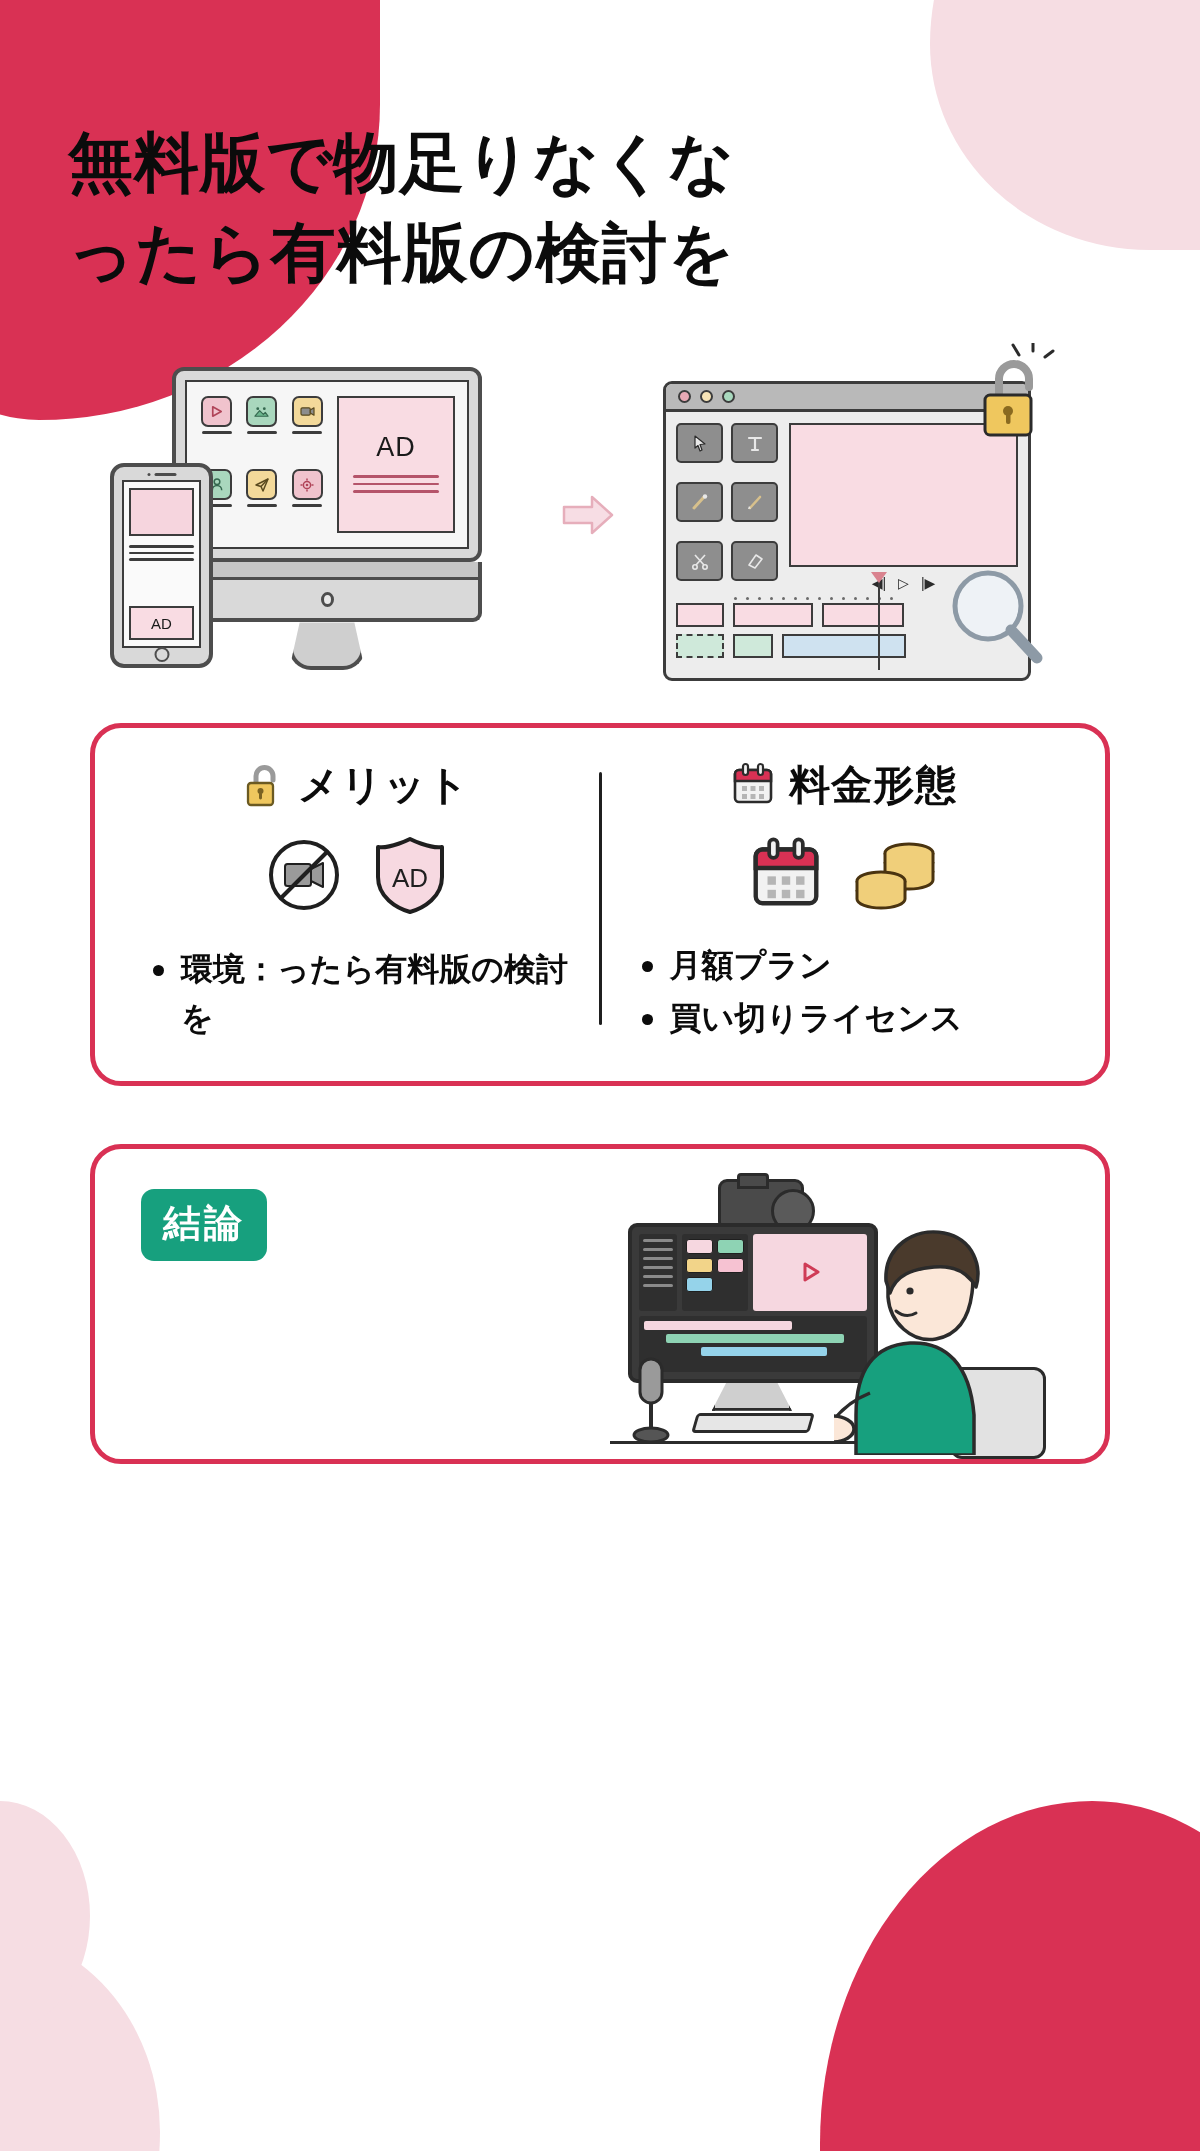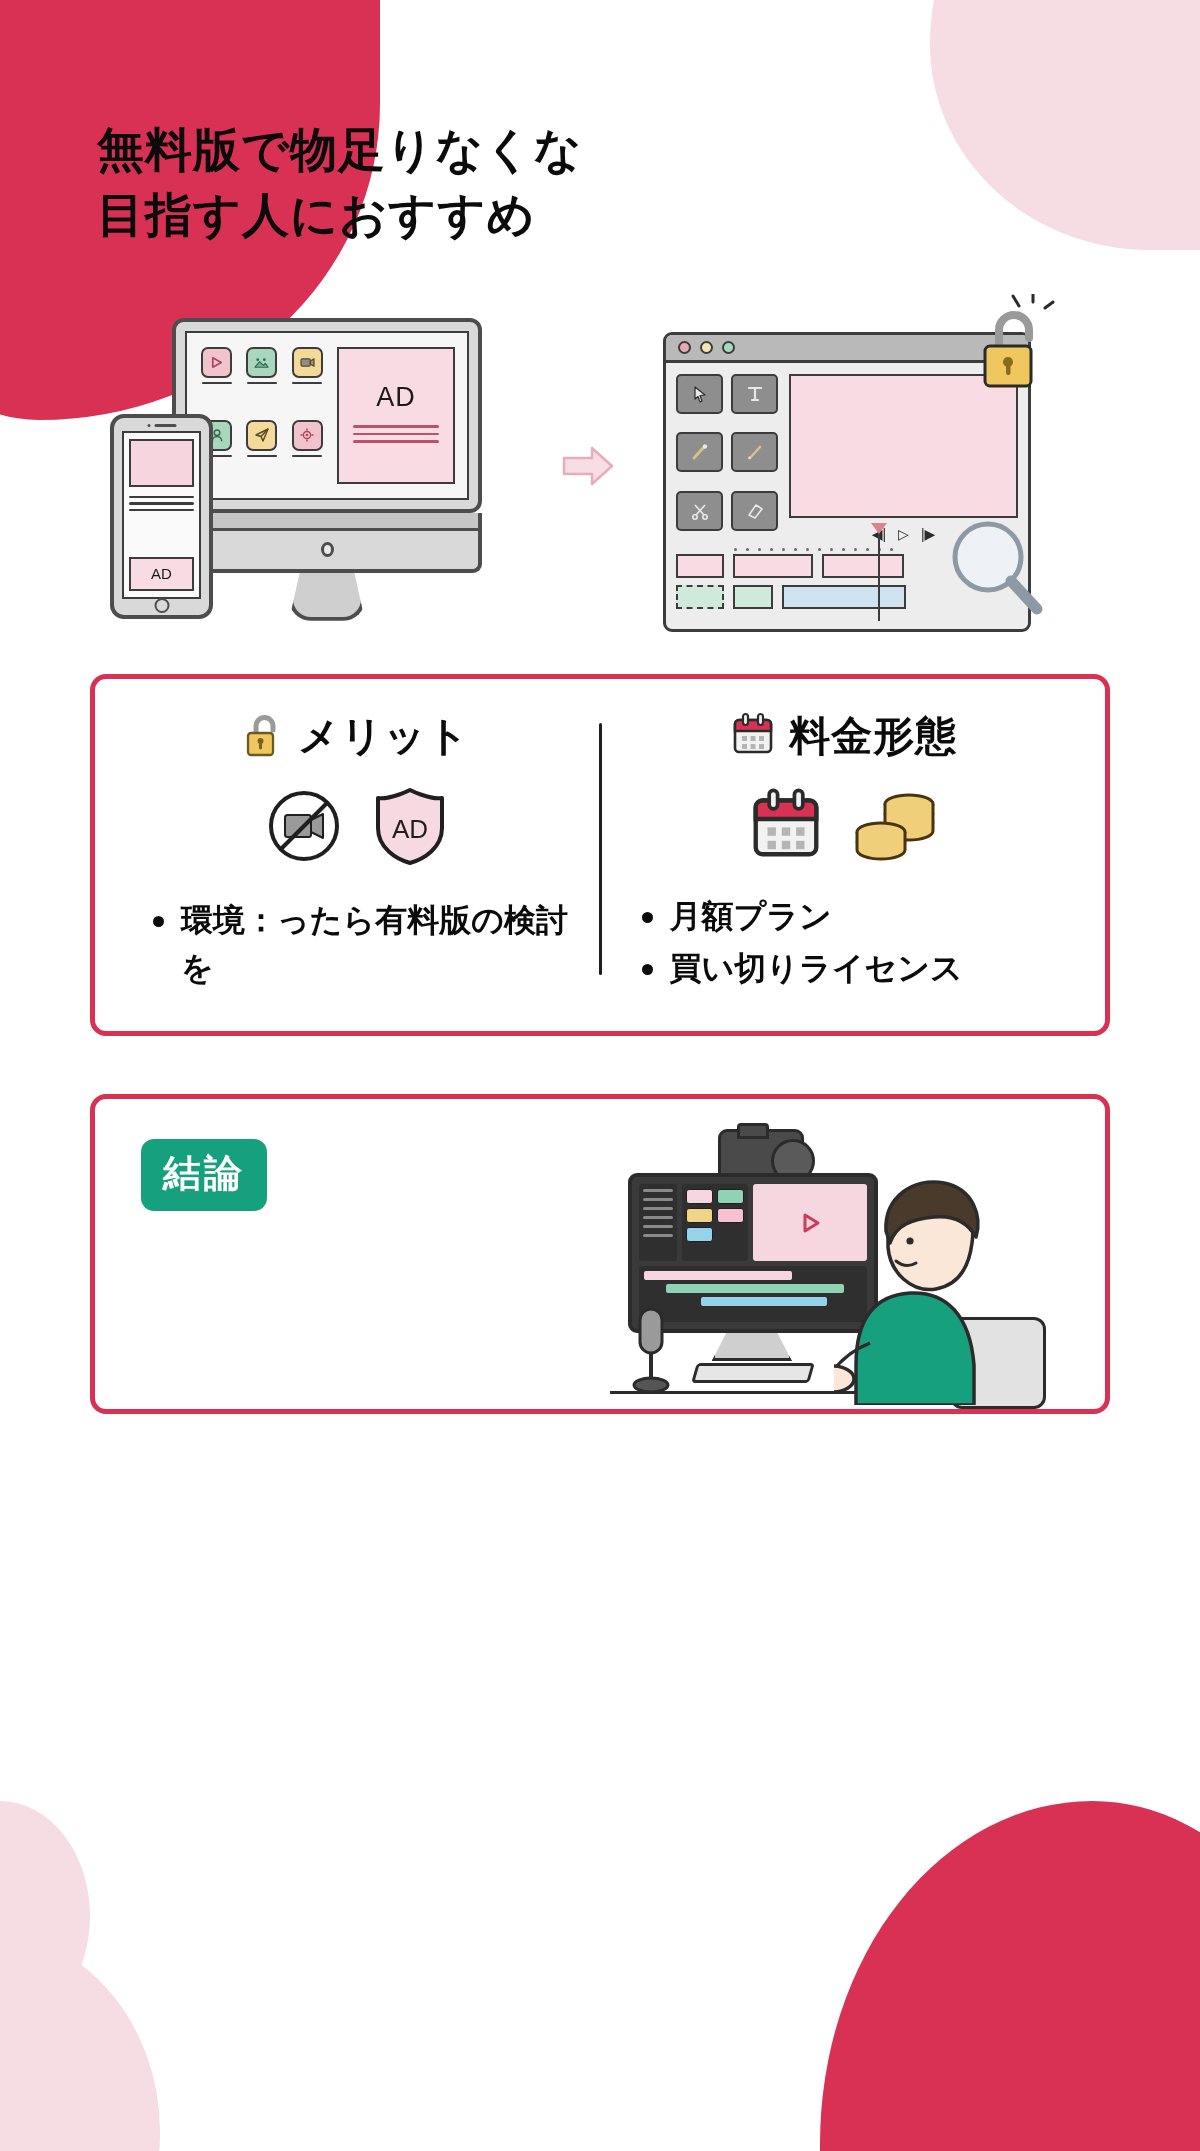--- a/index.html
+++ b/index.html
@@ -50,26 +50,26 @@
   }
 
   .content { position: relative; z-index: 2; }
 
   
   .title-block {
     padding: 118px 0 0 0;
     text-align: left;
   }
   .title-line {
-    font-size: 47px;
+    font-size: 65px;
     font-weight: 900;
     color: #0b0b0b;
     letter-spacing: 1px;
     line-height: 1.38;
-    padding-left: 97px;
+    padding-left: 68px;
     white-space: nowrap;
   }
 
   
   .hero {
     position: relative;
     height: 340px;
     margin-top: 36px;
   }
 
@@ -216,21 +216,21 @@
   .clip-green { background: #cfe9da; }
 
   .lock-icon { position: absolute; right: 0px; top: 0px; }
   .magnifier { position: absolute; right: 8px; bottom: 2px; }
 
   
   .card {
     position: relative;
     background: #ffffff;
     border: 5px solid #d93154;
-    border-radius: 16px;
+    border-radius: 31px;
     margin: 0 90px;
   }
 
   .card-features { margin-top: 50px; padding: 30px 24px 34px 24px; display: flex; }
   .col { flex: 1; padding: 0 14px; }
   .col-divider { width: 3px; background: #1f1f1f; margin: 14px 6px 22px 6px; border-radius: 2px; }
 
   .col-head {
     display: flex; align-items: center; justify-content: center;
     gap: 14px; margin-bottom: 22px;
@@ -338,21 +338,21 @@
   <div class="blob blob-tl"></div>
   <div class="blob blob-tr"></div>
   <div class="blob blob-br"></div>
   <div class="blob blob-bl"></div>
   <div class="blob blob-bl2"></div>
 
   <div class="content">
 
     <div class="title-block">
       <div class="title-line">無料版で物足りなくな</div>
-      <div class="title-line">目指す人におすすめ</div>
+      <div class="title-line">ったら有料版の検討を</div>
     </div>
 
     <div class="hero">
 
       <div class="devices">
 
         <div class="monitor">
           <div class="monitor-frame">
             <div class="monitor-screen">
               <div class="app-grid">

